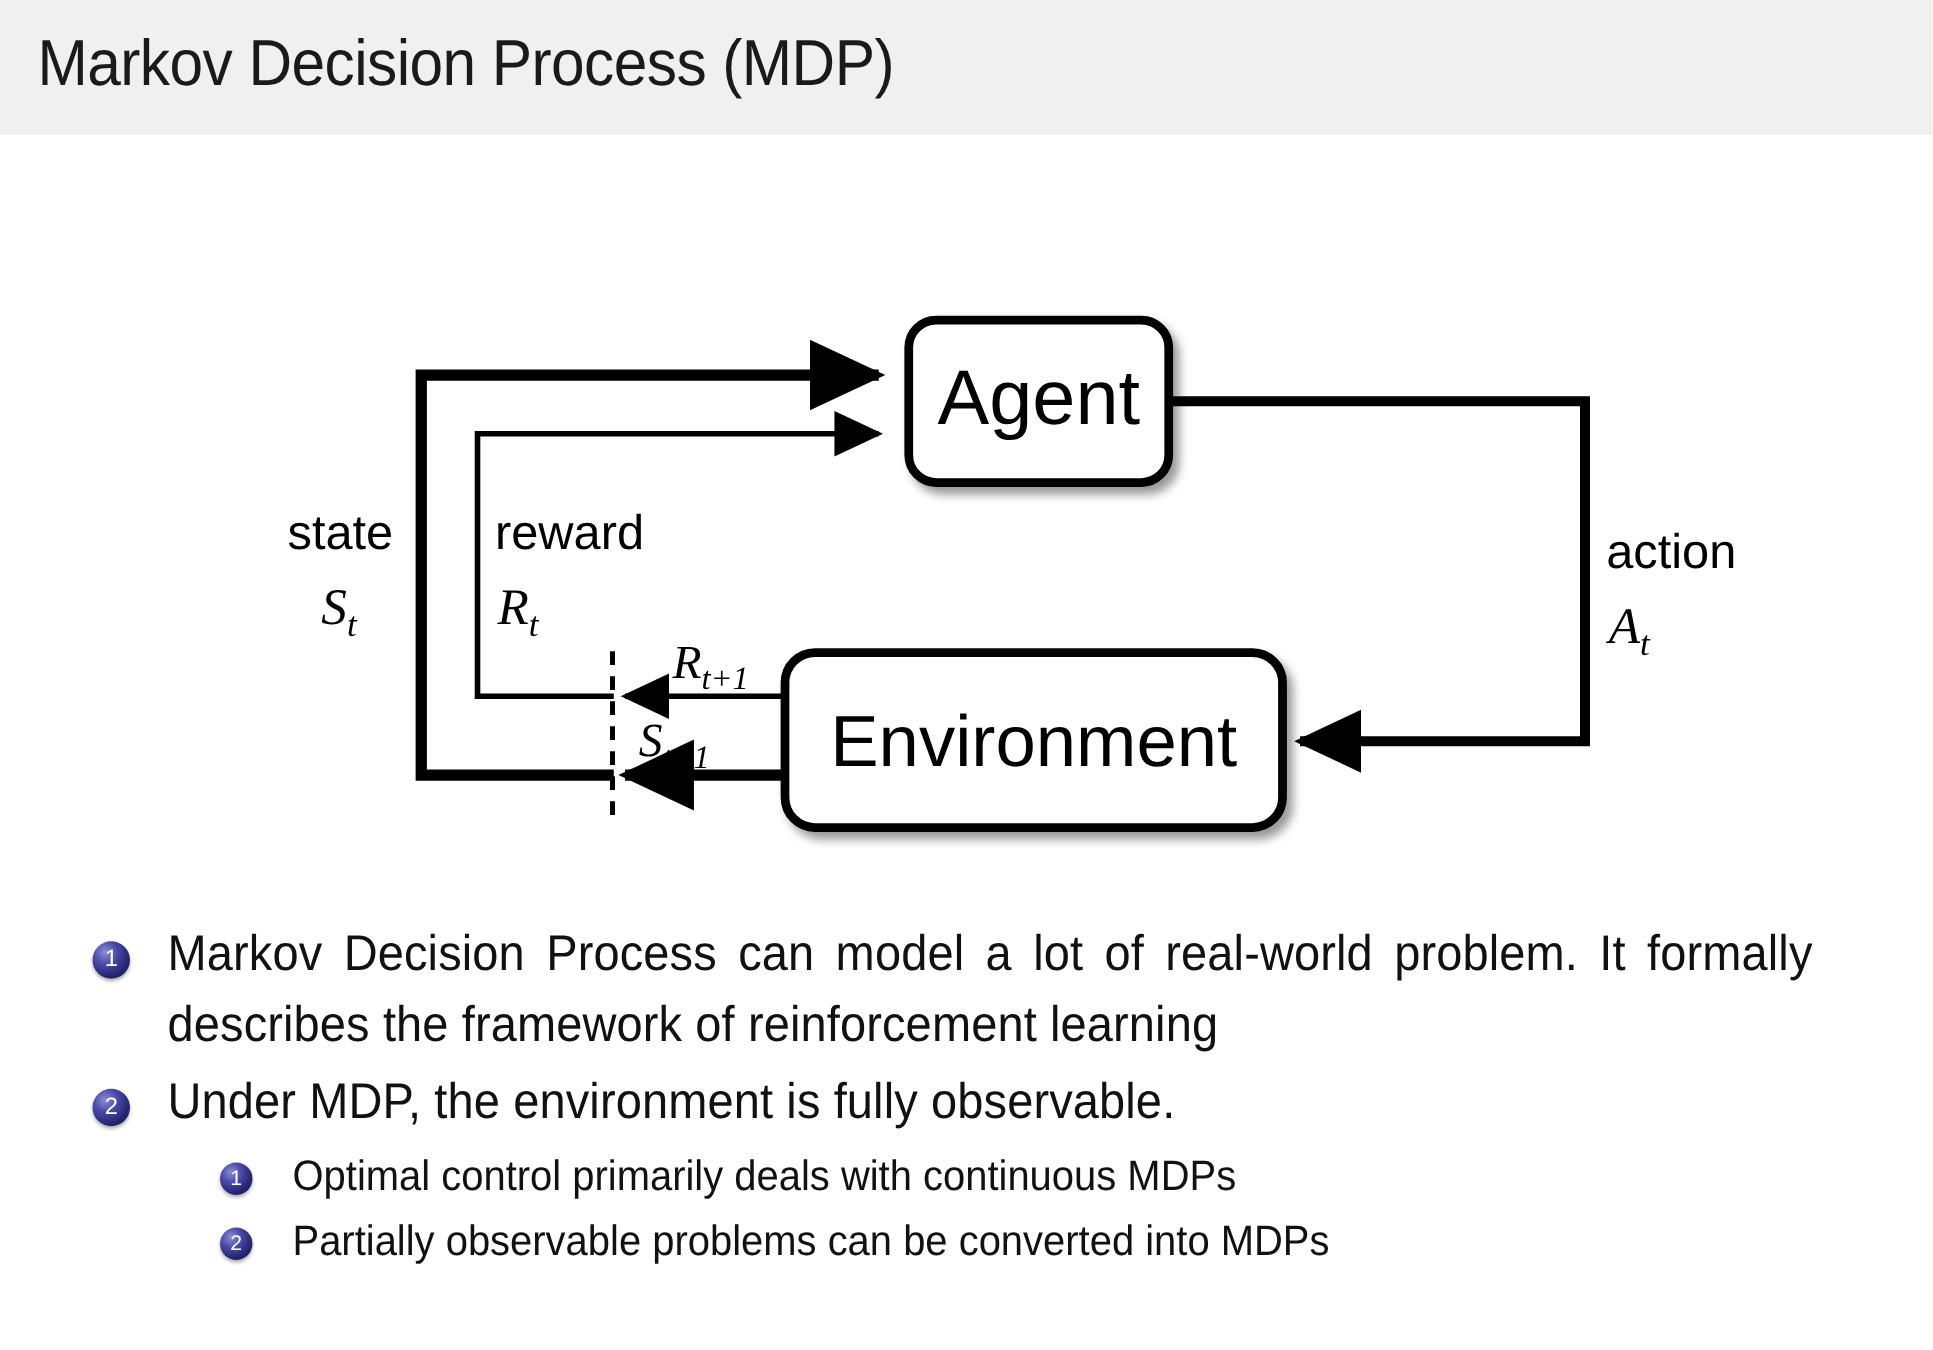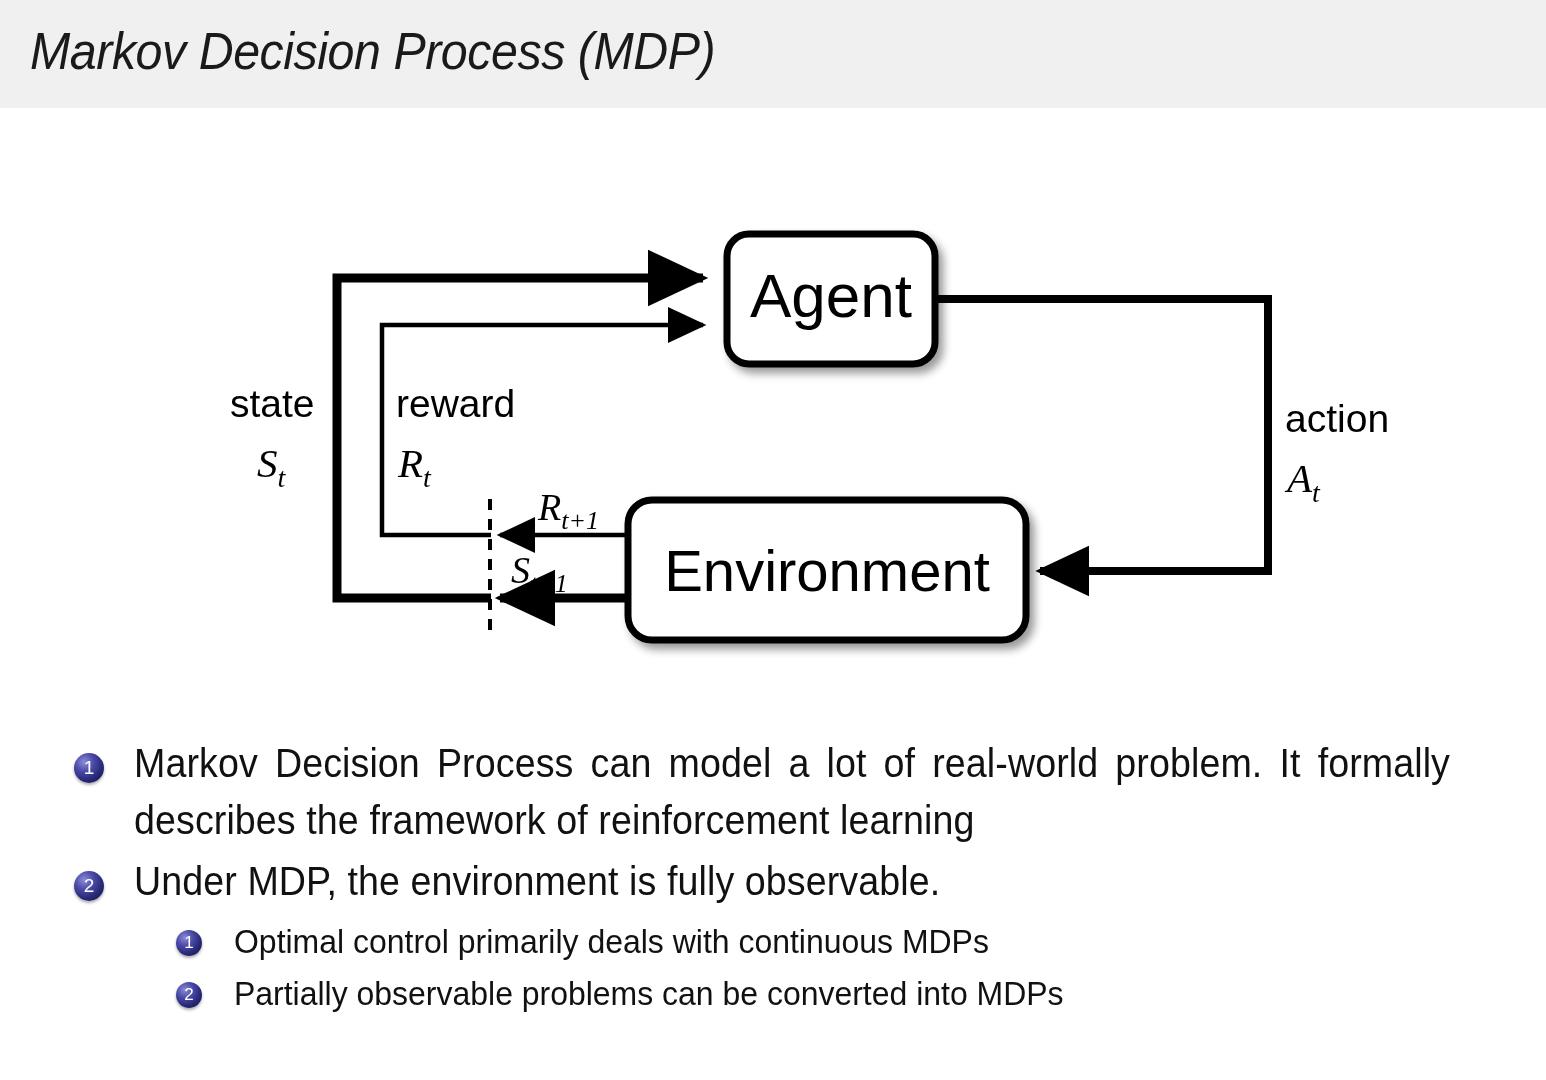--- a/index.html
+++ b/index.html
@@ -16,41 +16,40 @@
     color: #000000;
   }
 
   
   #title-bar {
     position: absolute;
     left: 0; top: 0;
     width: 1546px;
     height: 108px;
     background: #f0f0f0;
-    font-style: italic;
   }
   #title-text {
     position: absolute;
     left: 30px;
     top: 11px;
     font-size: 52px;
     line-height: 80px;
     letter-spacing: -0.5px;
     color: #1a1a1a;
     white-space: nowrap;
     font-family: "Liberation Sans", sans-serif;
     transform: scaleX(0.93);
     transform-origin: left top;
   }
 
   
   #diagram {
     position: absolute;
     left: 0;
-    top: 102px;
+    top: 124px;
     width: 1546px;
     height: 600px;
   }
   #diagram svg { display: block; }
 
   
   #bullets {
     position: absolute;
     left: 0;
     top: 735px;

